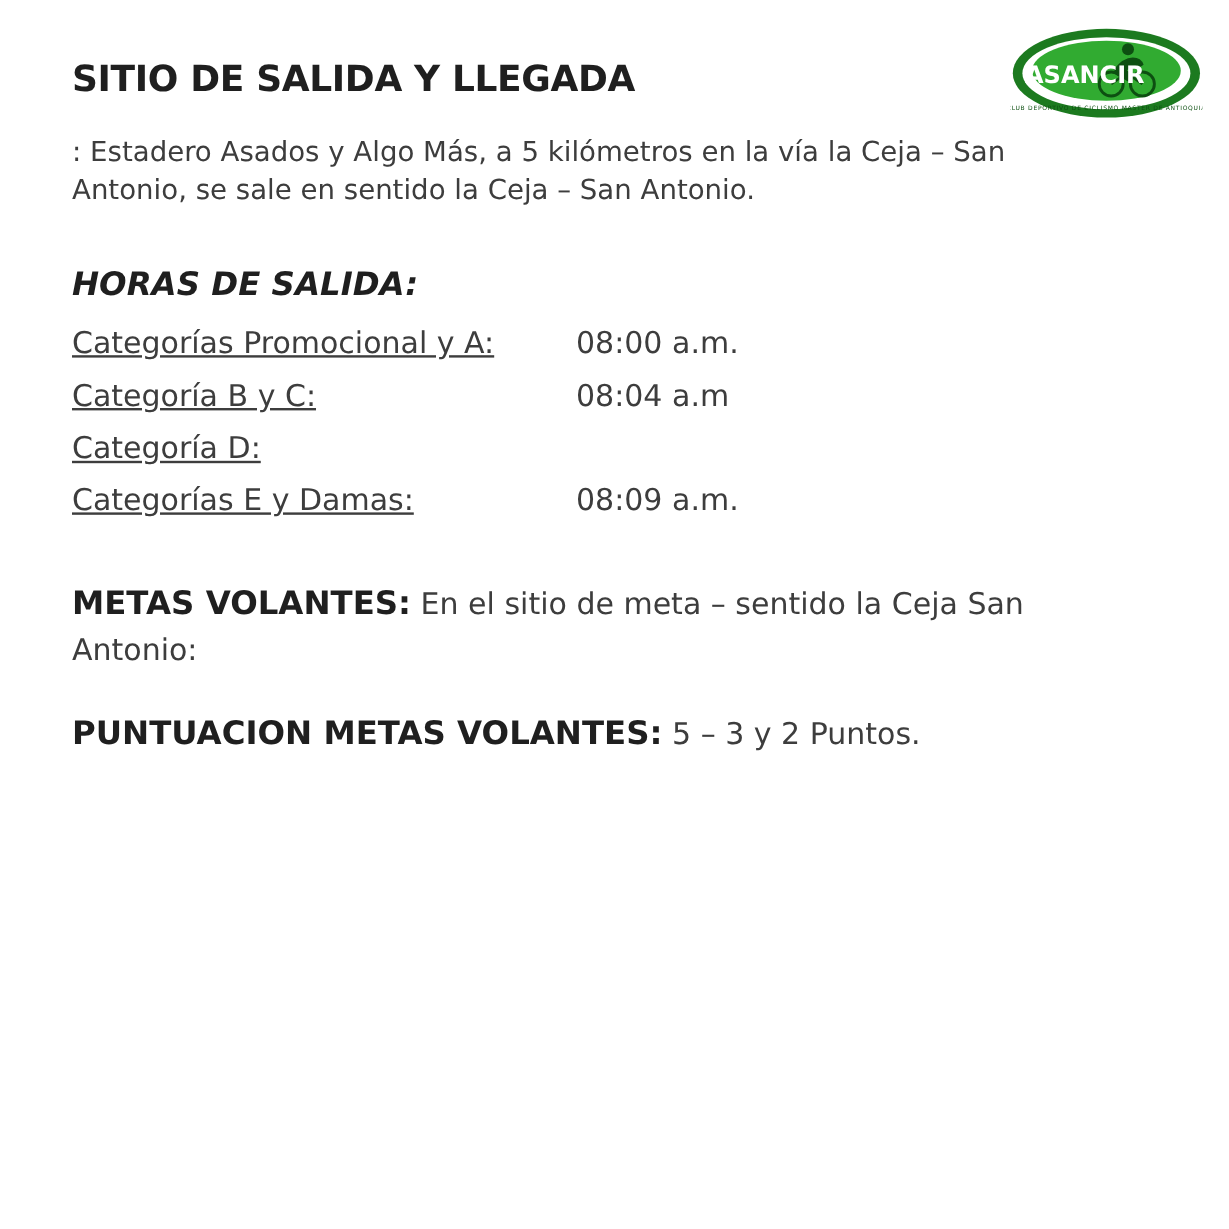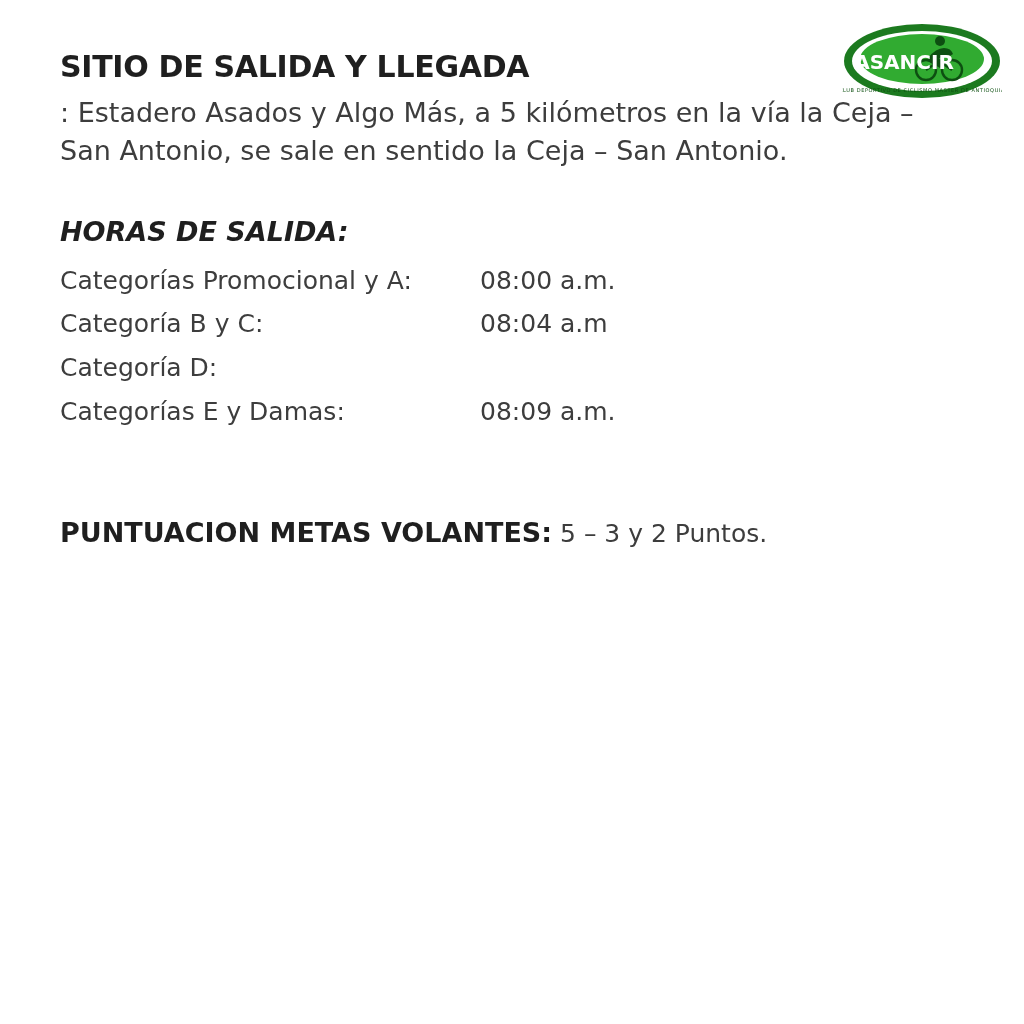--- a/index.html
+++ b/index.html
@@ -34,24 +34,24 @@
   
   .heading {
     font-weight: bold;
     font-size: 30px;
     letter-spacing: -0.3px;
     color: #1f1f1f;
     margin: 6px 0 0 0;
     line-height: 1.15;
   }
   .para {
-    font-size: 27px;
+    font-size: 23px;
     line-height: 1.42;
     color: #3d3d3d;
-    margin: 9px 0 0 0;
+    margin: 26px 0 0 0;
     max-width: 880px;
   }
   .spacer-lg { height: 46px; }
   .spacer-md { height: 34px; }
 
   .sub-heading {
     font-weight: bold;
     font-size: 27px;
     color: #1f1f1f;
     margin: 0;
@@ -67,20 +67,21 @@
     display: flex;
     align-items: baseline;
     font-size: 25px;
     line-height: 1.75;
     color: #3d3d3d;
   }
   .time-label {
     width: 420px;
     flex: 0 0 420px;
     white-space: nowrap;
+    text-decoration: underline;
   }
   .time-value {
     white-space: nowrap;
   }
 
   
   .mixed {
     font-size: 25px;
     line-height: 1.42;
     color: #3d3d3d;
@@ -145,20 +146,24 @@
       <span class="time-label">Categoría D:</span>
     </div>
     <div class="time-row">
       <span class="time-label">Categorías E y Damas:</span>
       <span class="time-value">08:09 a.m.</span>
     </div>
   </div>
 
   <div class="spacer-lg"></div>
 
+  <p class="mixed">
+    <b>METAS VOLANTES:</b>
+    <span>En el sitio de meta – sentido la Ceja San Antonio:</span>
+  </p>
 
   <div class="spacer-md"></div>
 
   <p class="mixed">
     <b>PUNTUACION METAS VOLANTES:</b>
     <span>5 – 3 y 2 Puntos.</span>
   </p>
 
 </div>
 

